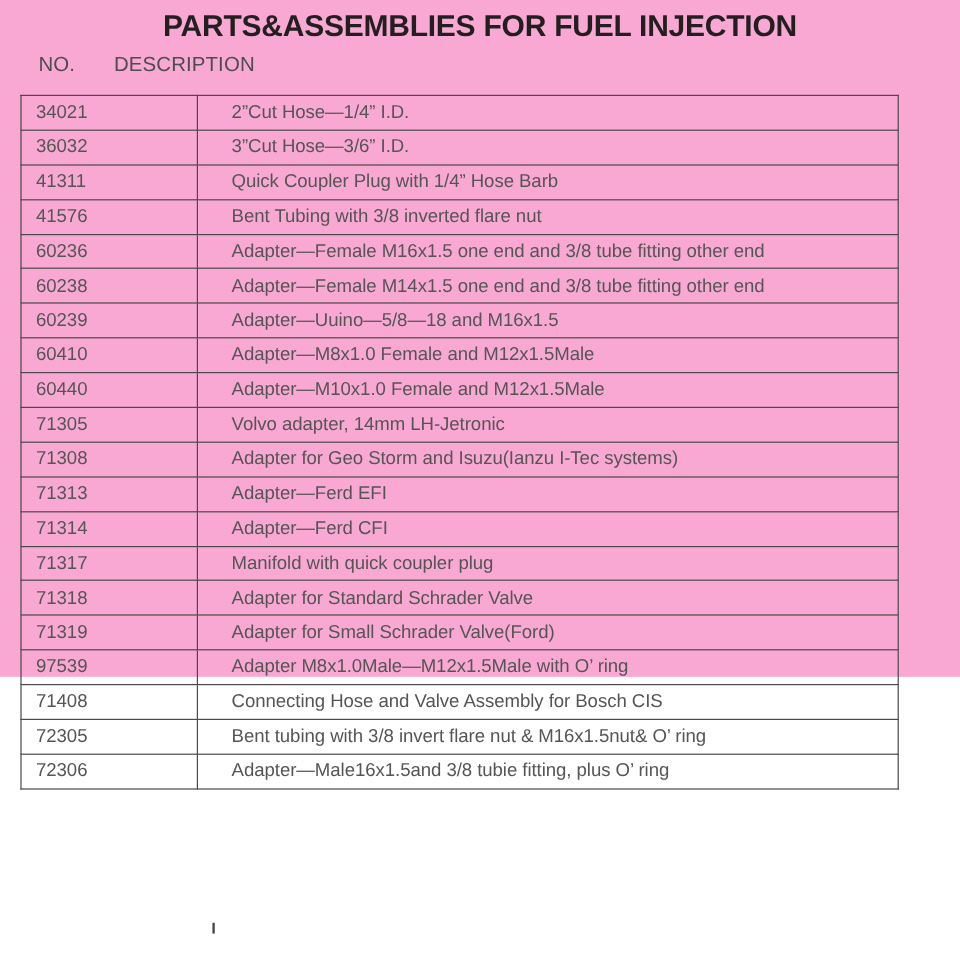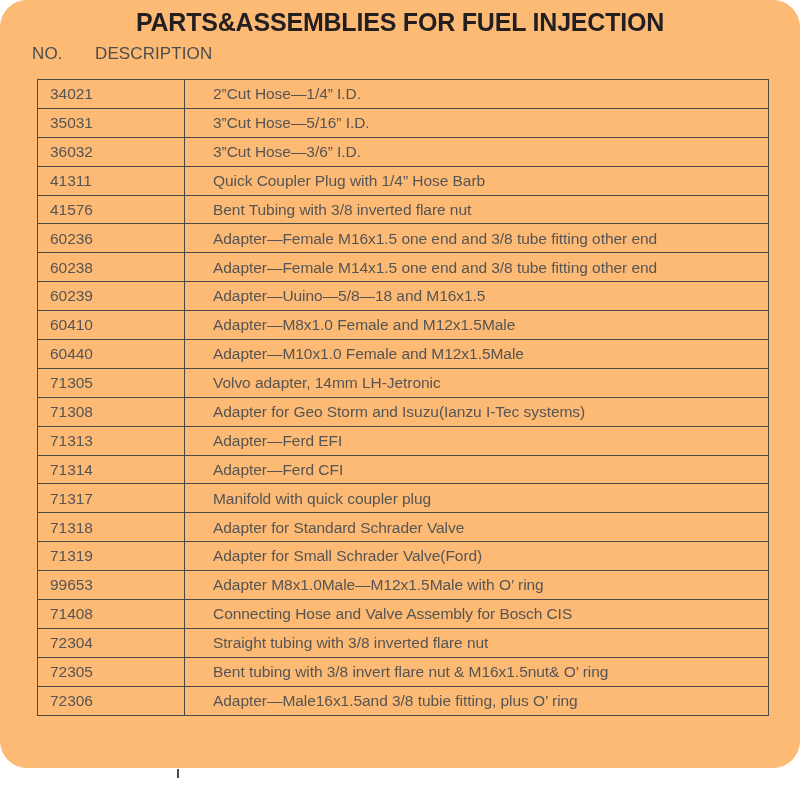--- a/index.html
+++ b/index.html
@@ -11,24 +11,23 @@
     width: 800px;
     height: 800px;
     font-family: "Liberation Sans", sans-serif;
     -webkit-font-smoothing: antialiased;
     overflow: hidden;
   }
 
   .page {
     position: relative;
     width: 800px;
-    height: 768px;
-    background: #fdba74;
+    height: 564px;
+    background: #f9a8d4;
     box-sizing: border-box;
-    border-radius: 27px;
   }
 
   
   .doc-title {
     position: absolute;
     left: 0;
     top: 8px;
     width: 800px;
     text-align: center;
     font-family: "Liberation Sans", sans-serif;
@@ -55,21 +54,21 @@
     color: #4d4d4d;
     letter-spacing: 0.1px;
     white-space: nowrap;
   }
   .col-heads .head-no   { left: 1px; }
   .col-heads .head-desc { left: 64px; }
 
   
   .parts-table {
     position: absolute;
-    left: 37px;
+    left: 17px;
     top: 79px;
     width: 731px;
     border-collapse: collapse;
     table-layout: fixed;
   }
   .parts-table col.c-no   { width: 147px; }
   .parts-table col.c-desc { width: 584px; }
 
   .parts-table tr {
     height: 28.9px;
@@ -119,24 +118,20 @@
     <colgroup>
       <col class="c-no">
       <col class="c-desc">
     </colgroup>
     <tbody>
         <tr>
           <td class="cell-no">34021</td>
           <td class="cell-desc">2”Cut Hose—1/4” I.D.</td>
         </tr>
         <tr>
-          <td class="cell-no">35031</td>
-          <td class="cell-desc">3”Cut Hose—5/16” I.D.</td>
-        </tr>
-        <tr>
           <td class="cell-no">36032</td>
           <td class="cell-desc">3”Cut Hose—3/6” I.D.</td>
         </tr>
         <tr>
           <td class="cell-no">41311</td>
           <td class="cell-desc">Quick Coupler Plug with 1/4” Hose Barb</td>
         </tr>
         <tr>
           <td class="cell-no">41576</td>
           <td class="cell-desc">Bent Tubing with 3/8 inverted flare nut</td>
@@ -183,32 +178,28 @@
         </tr>
         <tr>
           <td class="cell-no">71318</td>
           <td class="cell-desc">Adapter for Standard Schrader Valve</td>
         </tr>
         <tr>
           <td class="cell-no">71319</td>
           <td class="cell-desc">Adapter for Small Schrader Valve(Ford)</td>
         </tr>
         <tr>
-          <td class="cell-no">99653</td>
+          <td class="cell-no">97539</td>
           <td class="cell-desc">Adapter M8x1.0Male—M12x1.5Male with O’ ring</td>
         </tr>
         <tr>
           <td class="cell-no">71408</td>
           <td class="cell-desc">Connecting Hose and Valve Assembly for Bosch CIS</td>
         </tr>
         <tr>
-          <td class="cell-no">72304</td>
-          <td class="cell-desc">Straight tubing with 3/8 inverted flare nut</td>
-        </tr>
-        <tr>
           <td class="cell-no">72305</td>
           <td class="cell-desc">Bent tubing with 3/8 invert flare nut &amp; M16x1.5nut&amp; O’ ring</td>
         </tr>
         <tr>
           <td class="cell-no">72306</td>
           <td class="cell-desc">Adapter—Male16x1.5and 3/8 tubie fitting, plus O’ ring</td>
         </tr>
       </tbody>
   </table>
 

